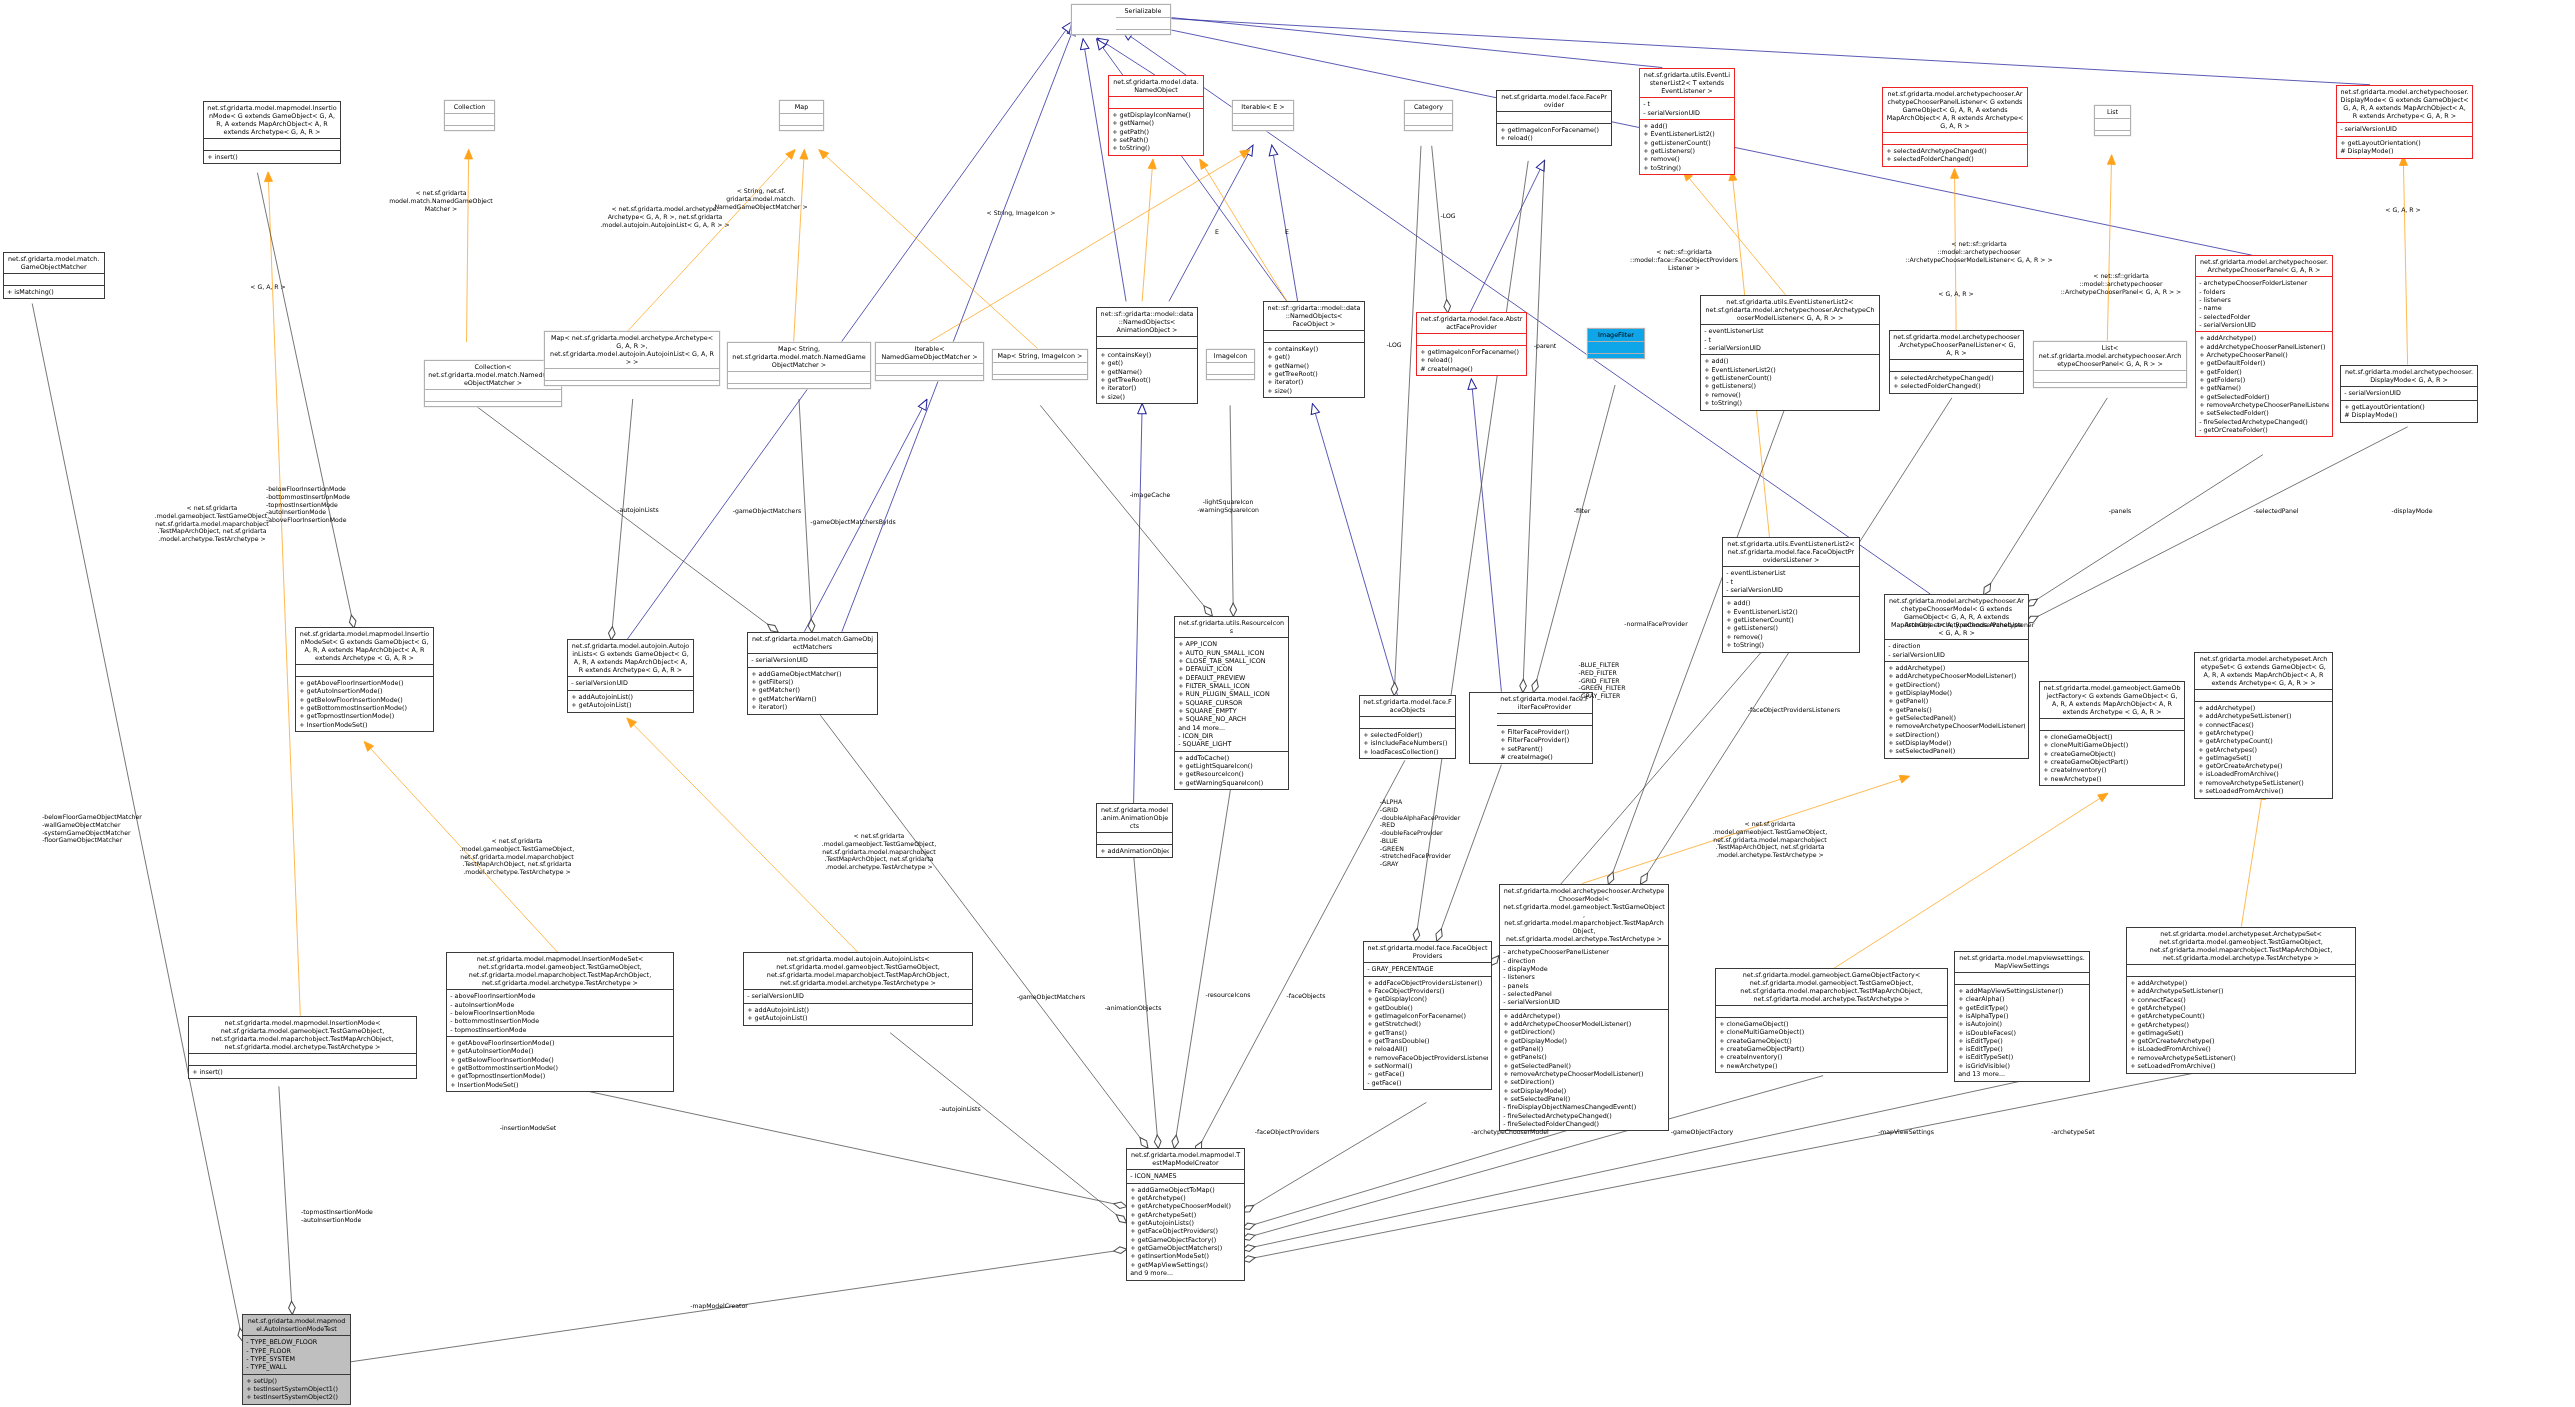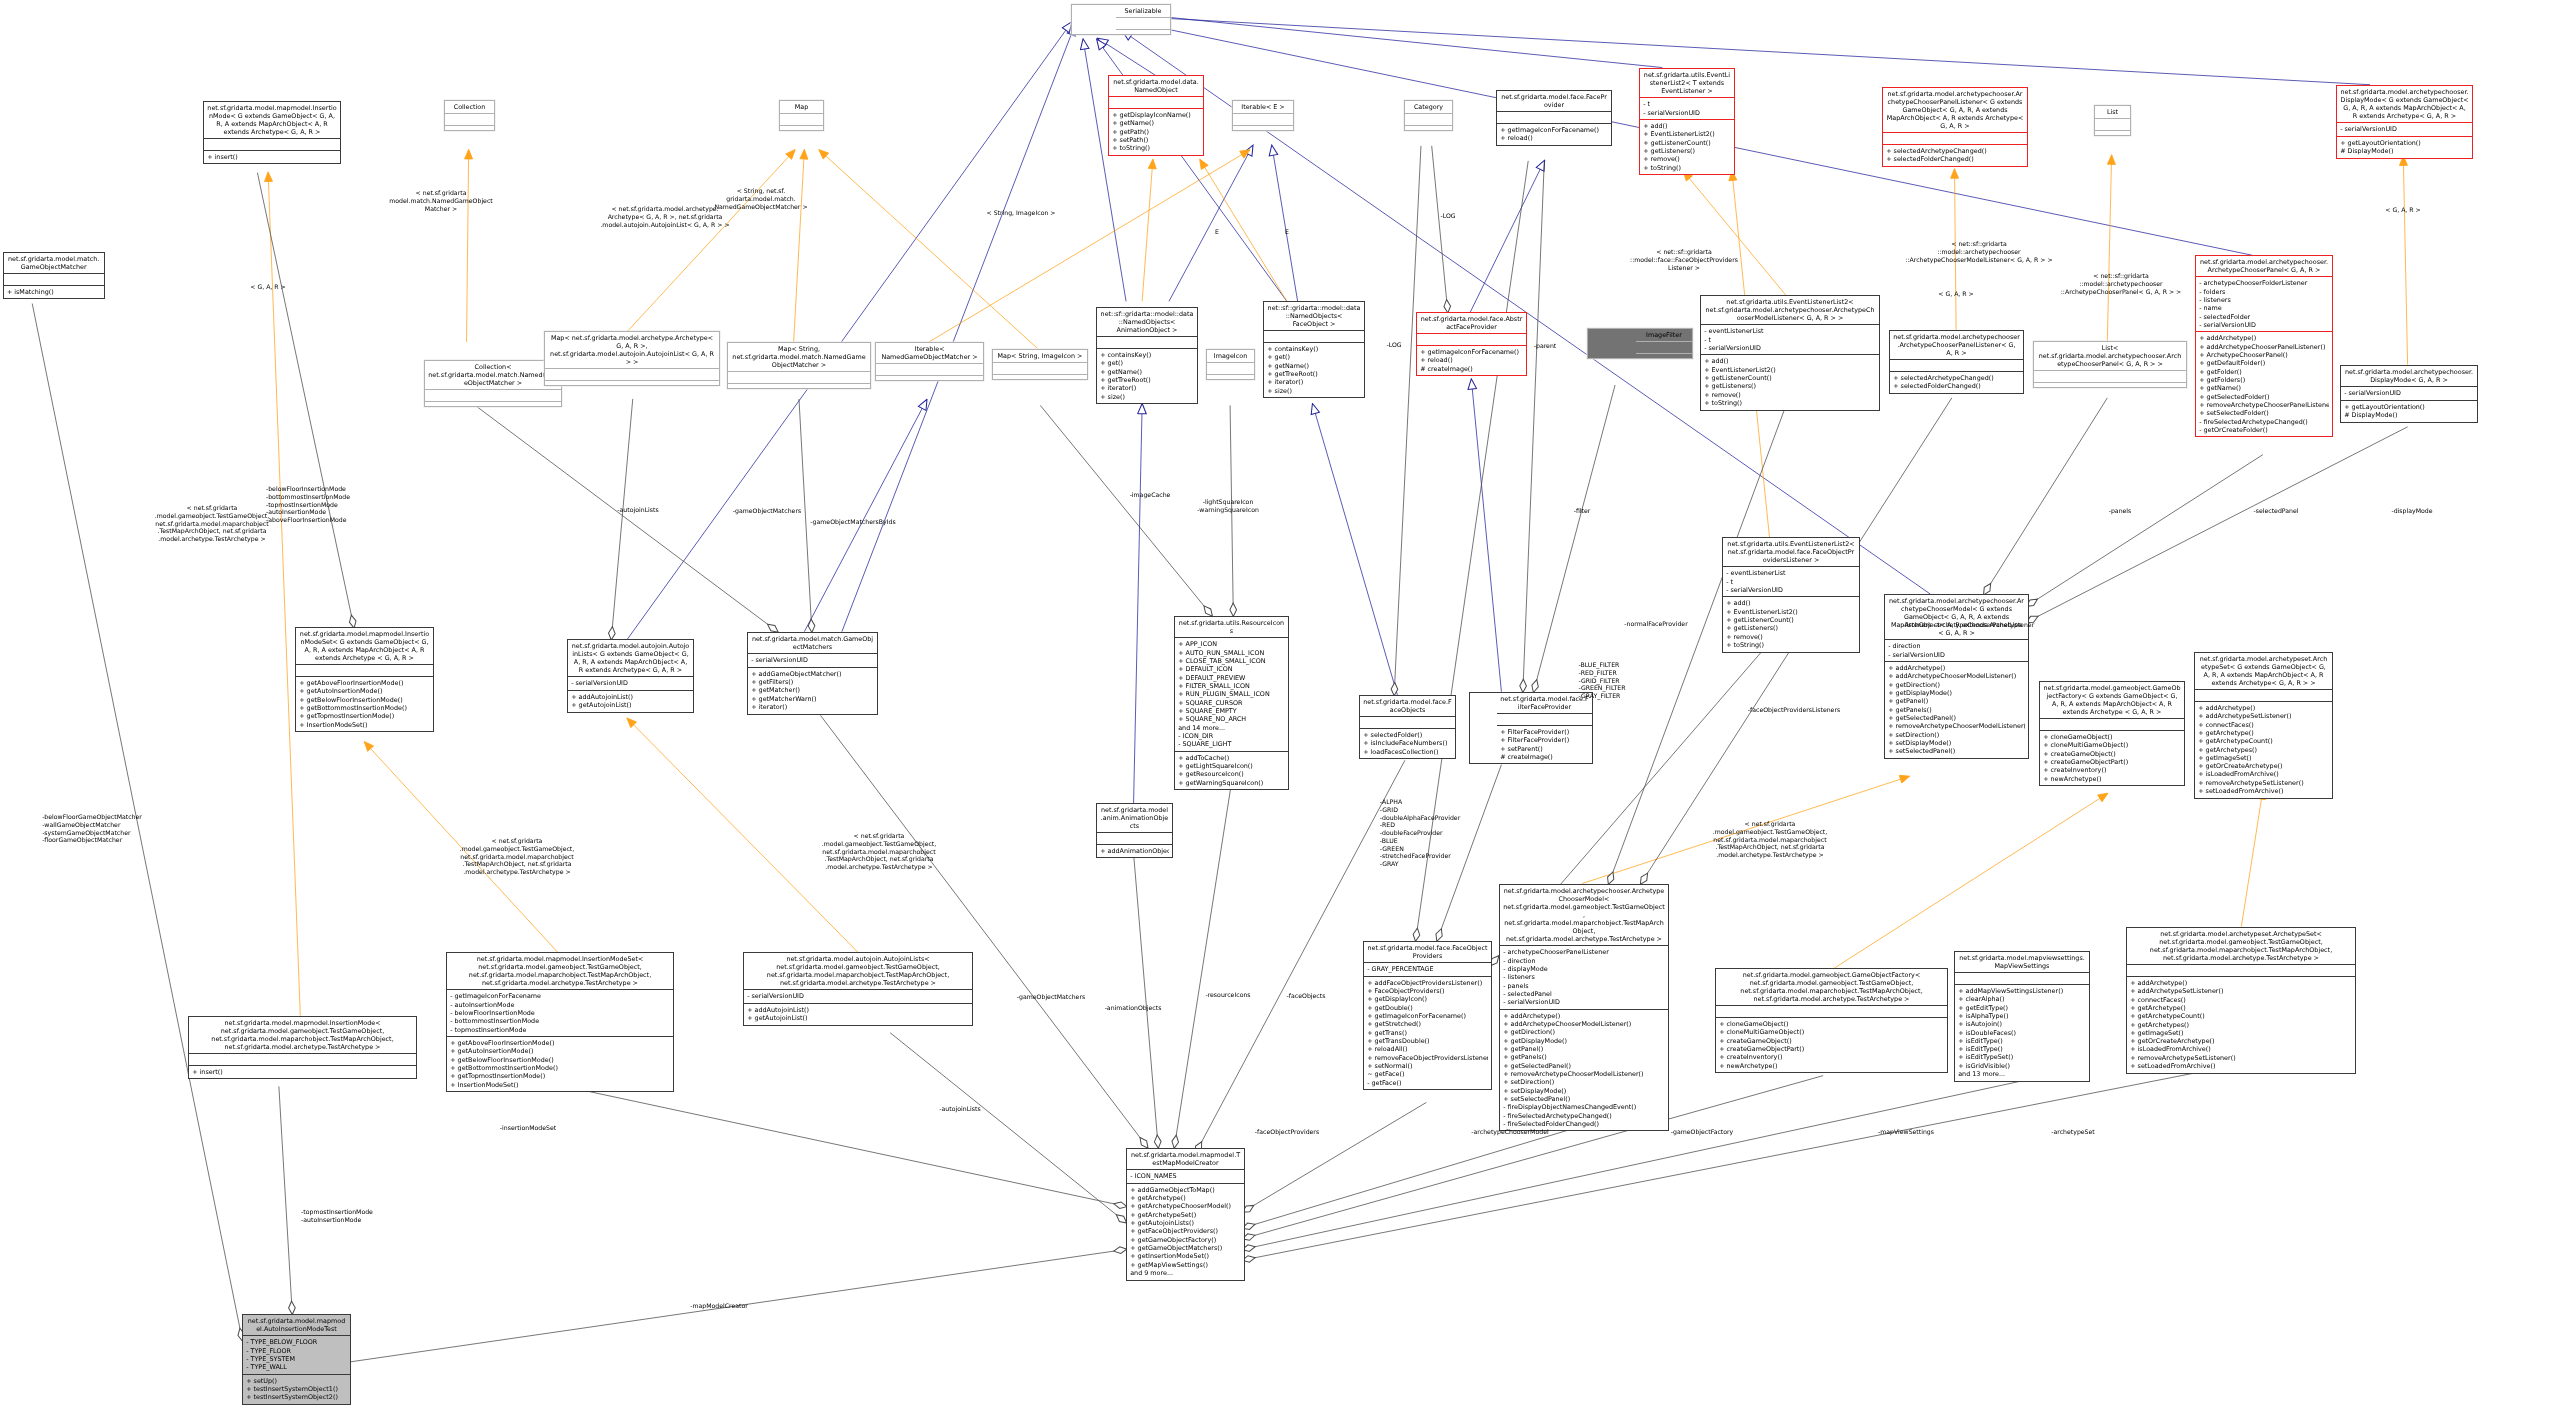--- a/index.html
+++ b/index.html
@@ -246,21 +246,21 @@
       </div>
       <div class="uml-box border-red" style="left: 1416px; top: 312px; width: 109px; background: rgb(255, 255, 255);">
         <div class="box-title">net.sf.gridarta.model.face.AbstractFaceProvider</div>
         <div class="box-attrs"></div>
         <div class="box-methods">
           <div class="member">+ getImageIconForFacename()</div>
           <div class="member">+ reload()</div>
           <div class="member"># createImage()</div>
         </div>
       </div>
-      <div class="uml-box border-gray" style="left: 1587px; top: 328px; width: 56px; background: #737373; padding-left: 48px;">
+      <div class="uml-box border-gray" style="left: 1587px; top: 328px; width: 56px; background: #0ea5e9;">
         <div class="box-title">ImageFilter</div>
         <div class="box-attrs"></div>
         <div class="box-methods"></div>
       </div>
       <div class="uml-box border-black" style="left: 1700px; top: 295px; width: 178px; background: rgb(255, 255, 255);">
         <div class="box-title">net.sf.gridarta.utils.EventListenerList2&lt; net.sf.gridarta.model.archetypechooser.ArchetypeChooserModelListener&lt; G, A, R &gt; &gt;</div>
         <div class="box-attrs">
           <div class="member">- eventListenerList</div>
           <div class="member">- t</div>
           <div class="member">- serialVersionUID</div>
@@ -482,21 +482,21 @@
       <div class="uml-box border-black" style="left: 188px; top: 1016px; width: 227px; background: rgb(255, 255, 255);">
         <div class="box-title">net.sf.gridarta.model.mapmodel.InsertionMode&lt; net.sf.gridarta.model.gameobject.TestGameObject, net.sf.gridarta.model.maparchobject.TestMapArchObject, net.sf.gridarta.model.archetype.TestArchetype &gt;</div>
         <div class="box-attrs"></div>
         <div class="box-methods">
           <div class="member">+ insert()</div>
         </div>
       </div>
       <div class="uml-box border-black" style="left: 446px; top: 952px; width: 226px; background: rgb(255, 255, 255);">
         <div class="box-title">net.sf.gridarta.model.mapmodel.InsertionModeSet&lt; net.sf.gridarta.model.gameobject.TestGameObject, net.sf.gridarta.model.maparchobject.TestMapArchObject, net.sf.gridarta.model.archetype.TestArchetype &gt;</div>
         <div class="box-attrs">
-          <div class="member">- getImageIconForFacename</div>
+          <div class="member">- aboveFloorInsertionMode</div>
           <div class="member">- autoInsertionMode</div>
           <div class="member">- belowFloorInsertionMode</div>
           <div class="member">- bottommostInsertionMode</div>
           <div class="member">- topmostInsertionMode</div>
         </div>
         <div class="box-methods">
           <div class="member">+ getAboveFloorInsertionMode()</div>
           <div class="member">+ getAutoInsertionMode()</div>
           <div class="member">+ getBelowFloorInsertionMode()</div>
           <div class="member">+ getBottommostInsertionMode()</div>

